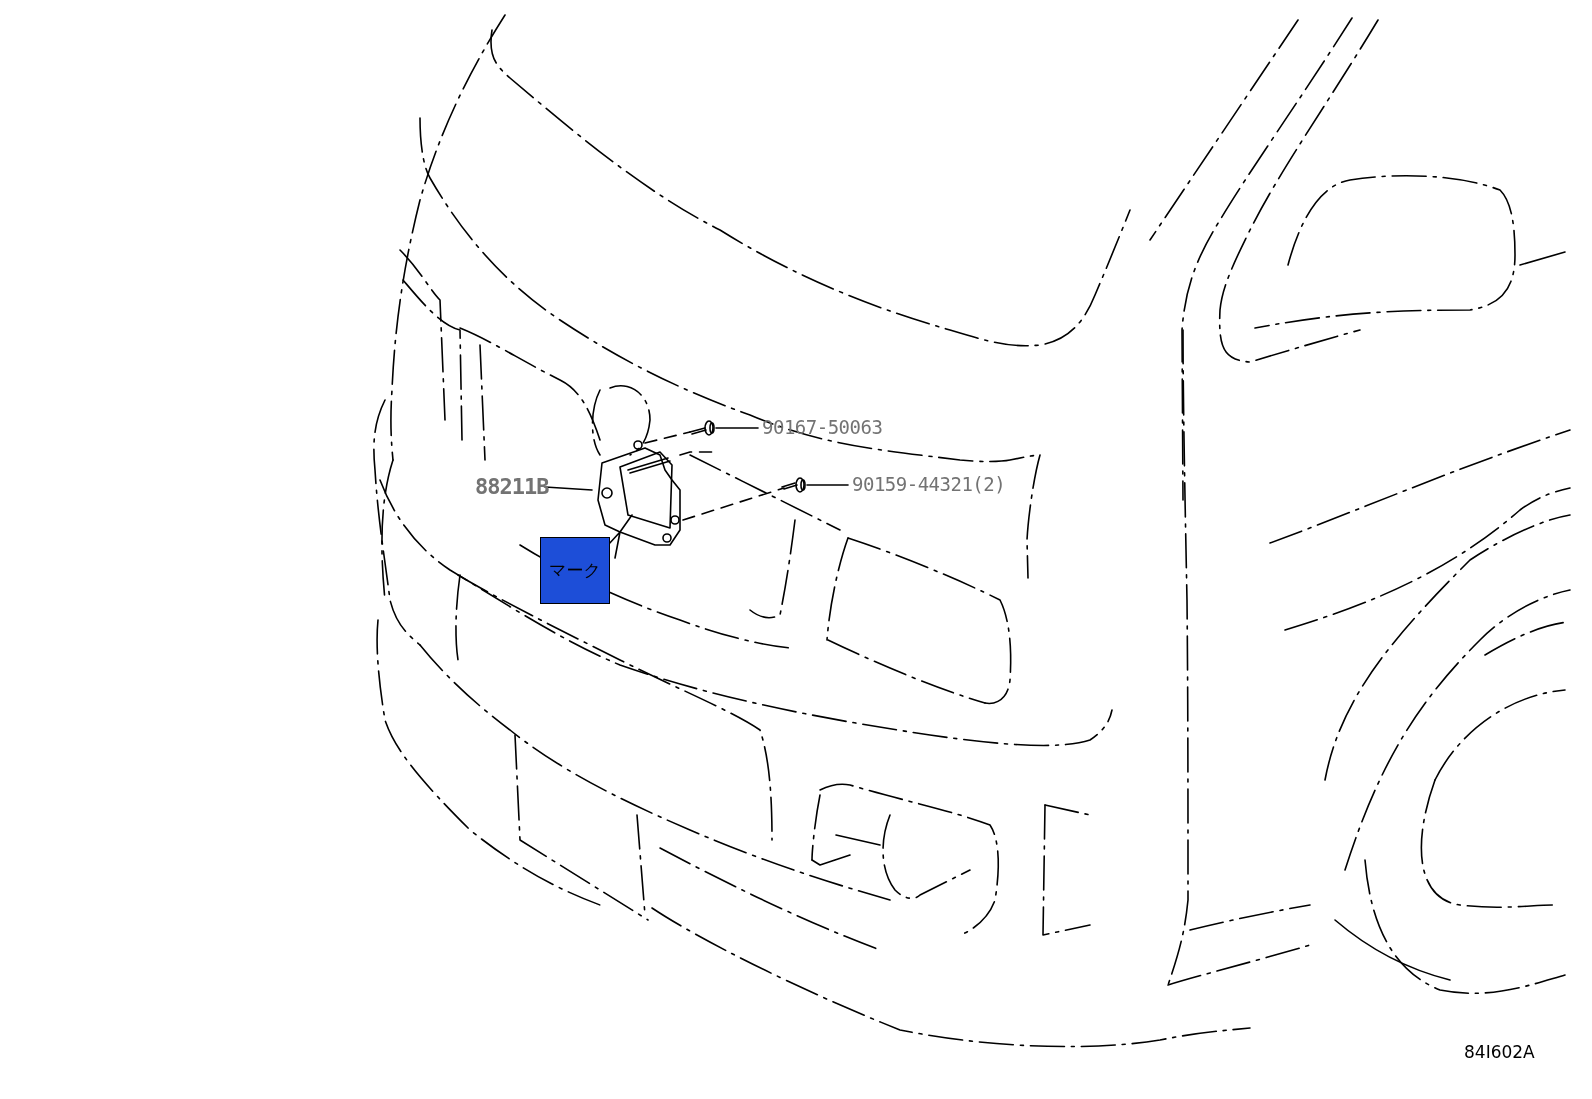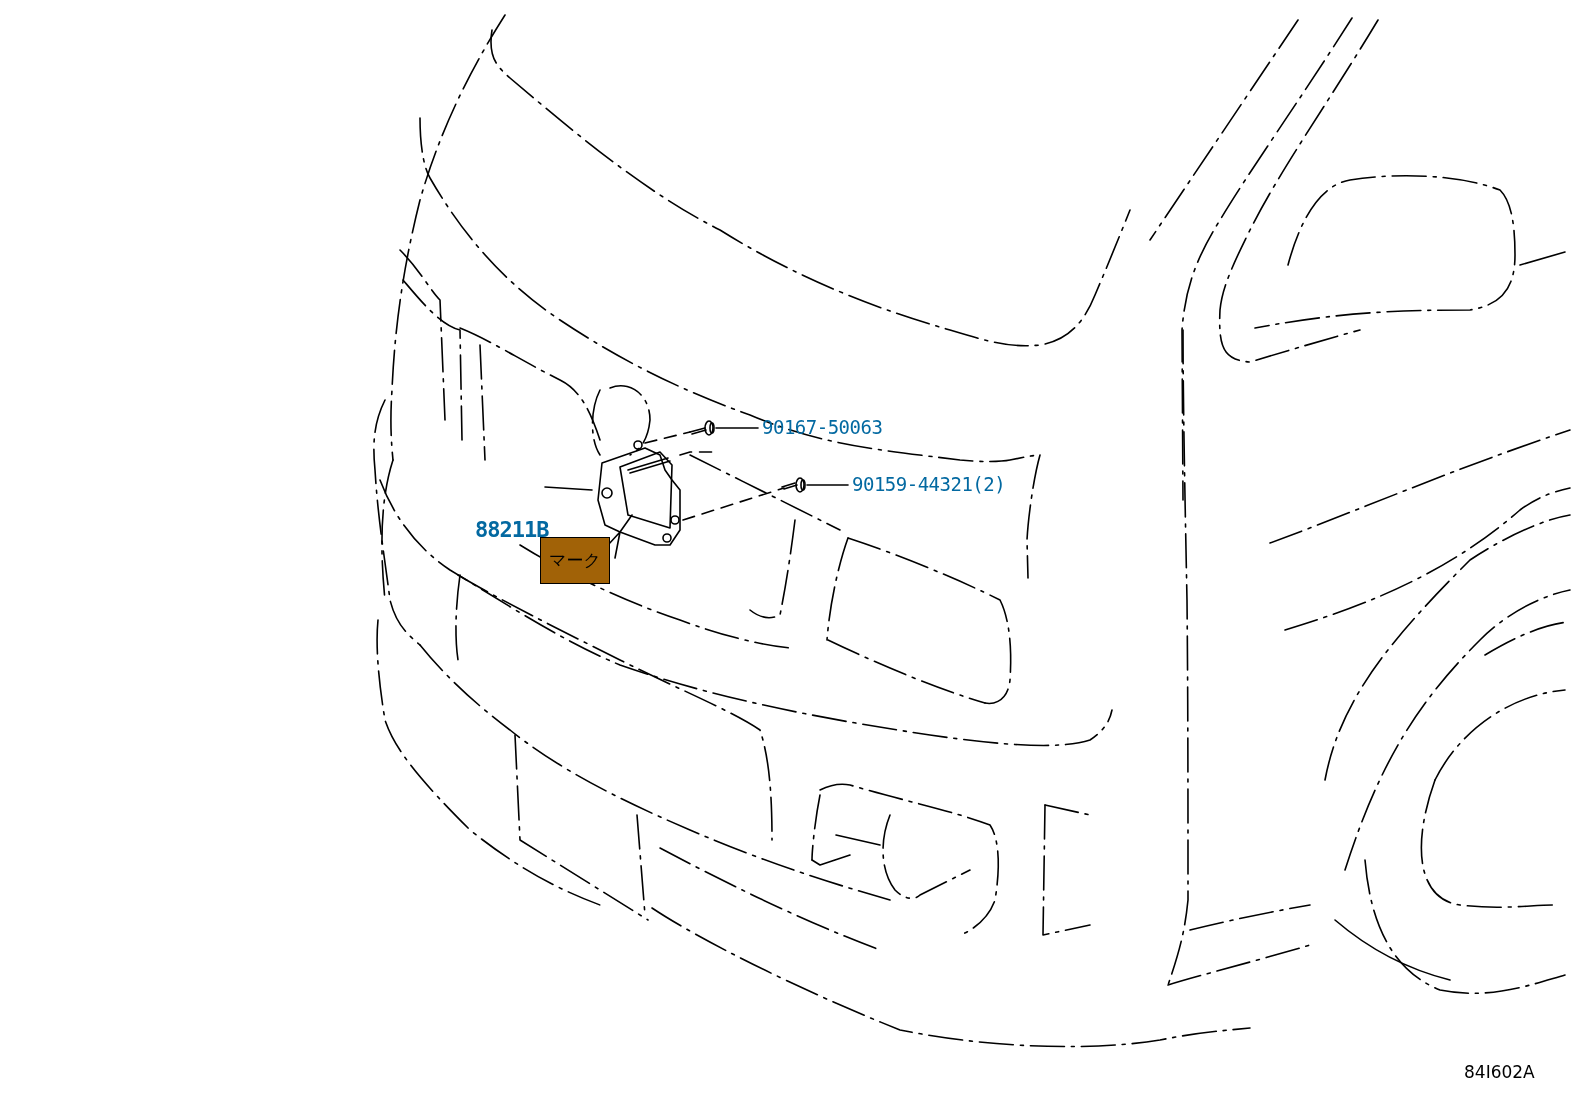--- a/index.html
+++ b/index.html
@@ -2,25 +2,25 @@
 <html><head>
   <meta charset="utf-8">
   <style>
     html, body { margin: 0; padding: 0; background: #ffffff; }
     body { width: 1592px; height: 1099px; position: relative; overflow: hidden; }
     #diagram { position: absolute; left: 0; top: 0; width: 1592px; height: 1099px; }
     .ln { fill: none; stroke: #000; stroke-width: 1.6; stroke-linecap: round; stroke-linejoin: round; }
     .dash { stroke-dasharray: 34 7 3 7; }
     .sdash { stroke-dasharray: 12 8; }
     .solid { }
-    .lbl { position: absolute; font-family: "DejaVu Serif", "Liberation Serif", serif; color: #0369a1; white-space: nowrap; line-height: 1; }
+    .lbl { position: absolute; font-family: "DejaVu Serif", "Liberation Serif", serif; color: #737373; white-space: nowrap; line-height: 1; }
     .pn { font-size: 19px; font-family: "DejaVu Sans Mono", "Liberation Mono", monospace; letter-spacing: -0.5px; }
     .main-pn { font-size: 22px; font-weight: bold; font-family: "DejaVu Sans Mono", "Liberation Mono", monospace; letter-spacing: -1px; }
-    .mark-box { position: absolute; border: 1.5px solid #000; background: #a16207; padding: 11px 8px; font-family: "DejaVu Sans", sans-serif; font-size: 17px; }
-    .ref { position: absolute; font-family: "DejaVu Sans", "Liberation Sans", sans-serif; font-size: 17px; color: #000; margin-top: 20px; }
+    .mark-box { position: absolute; border: 1.5px solid #000; background: #1d4ed8; padding: 21px 8px; font-family: "DejaVu Sans", sans-serif; font-size: 17px; }
+    .ref { position: absolute; font-family: "DejaVu Sans", "Liberation Sans", sans-serif; font-size: 17px; color: #000; }
   </style>
 </head>
 <body>
 
 <svg id="diagram" viewBox="0 0 1592 1099" xmlns="http://www.w3.org/2000/svg">
 
   <g>
     <path class="ln dash" d="M505 15 C470 70 440 130 420 200 C405 260 395 320 392 390 C390 420 391 440 393 460"></path>
     <path class="ln dash" d="M492 30 C488 55 495 65 510 78 C560 120 640 190 720 230 C800 280 880 310 950 330 C990 342 1010 348 1040 345 C1070 340 1085 320 1095 295 C1110 260 1122 230 1130 210"></path>
     <path class="ln dash" d="M420 118 C420 150 425 170 430 178 C460 230 500 280 560 320 C620 360 680 390 750 415 C820 445 880 450 960 460 C980 462 1000 462 1010 460 C1025 457 1035 455 1040 455"></path>
@@ -120,21 +120,21 @@
 
   <g>
     <line class="ln" x1="716" y1="428" x2="758" y2="428"></line>
     <line class="ln" x1="807" y1="485" x2="848" y2="485"></line>
     <line class="ln" x1="545" y1="487" x2="592" y2="490"></line>
     <path class="ln" d="M608 545 L620 532 L615 558"></path>
     <path class="ln" d="M620 532 L632 515"></path>
   </g>
 </svg>
 
-<div class="lbl main-pn" style="left:475px; top:476px;margin-top:43px;">88211B</div>
+<div class="lbl main-pn" style="left:475px; top:476px;">88211B</div>
 <div class="lbl pn" style="left:762px; top:418px;">90167-50063</div>
 <div class="lbl pn" style="left:852px; top:475px;">90159-44321(2)</div>
 
 <div class="mark-box" style="left:540px; top:537px;">
   <span>マーク</span>
 </div>
 
 <div class="ref" style="left:1464px; top:1042px;">84I602A</div>
 
 </body></html>

